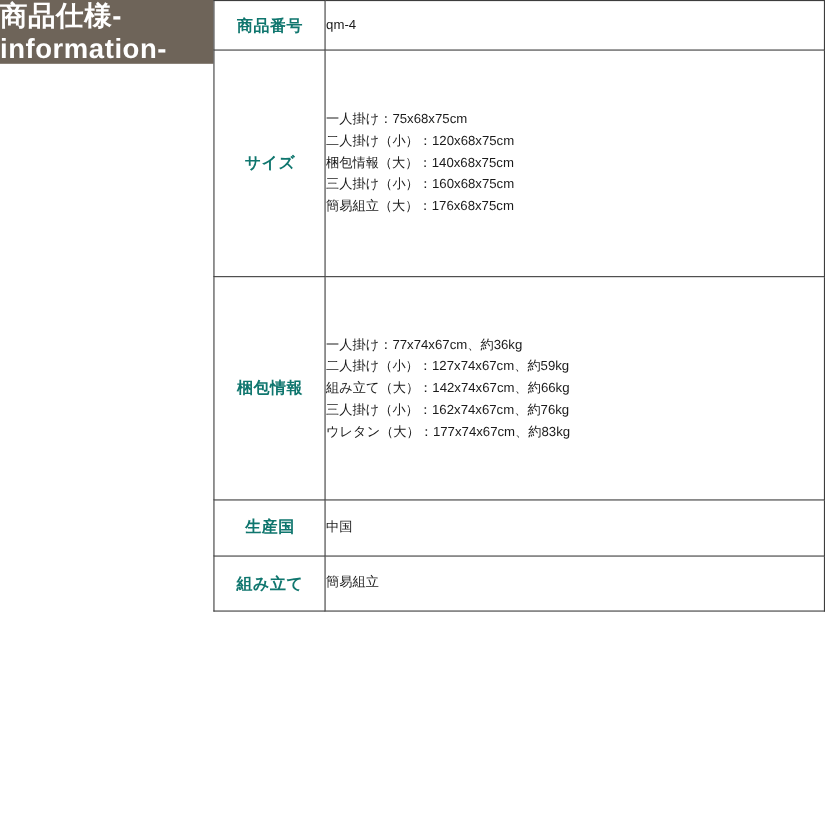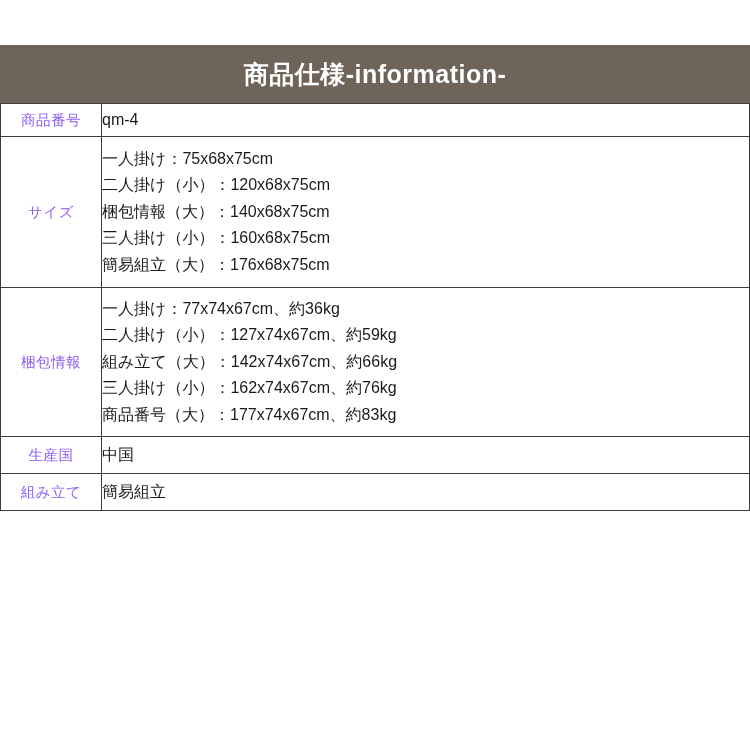--- a/index.html
+++ b/index.html
@@ -12,22 +12,20 @@
     background: #ffffff;
     font-family: "Liberation Sans", sans-serif;
     color: #1a1a1a;
     overflow: hidden;
   }
   .sheet {
     width: 750px;
     height: 556px;
     box-sizing: border-box;
     display: flex;
-    flex-direction: column;
-    justify-content: center;
   }
   .spec-title {
     background: #6e6459;
     color: #ffffff;
     height: 58px;
     display: flex;
     align-items: center;
     justify-content: center;
     font-size: 25px;
     font-weight: bold;
@@ -40,27 +38,27 @@
   }
   table.spec-table td {
     border: 1px solid #3d3d3d;
     vertical-align: middle;
     padding: 0;
   }
   td.label-cell {
     width: 100px;
     text-align: center;
     font-size: 14.5px;
-    font-weight: normal;
-    color: #8b5cf6;
+    font-weight: bold;
+    color: #0f766e;
     letter-spacing: 0.5px;
   }
   td.value-cell {
     padding-left: 10px;
-    font-size: 16px;
+    font-size: 12px;
     line-height: 1.65;
     color: #1a1a1a;
     margin-left: 36px;
   }
   .multi-line div {
     white-space: pre;
   }
   .row-code td { height: 32px; }
   .row-color td { height: 78px; }
   .row-material td { height: 148px; }
@@ -92,21 +90,21 @@
           <div>簡易組立（大）：176x68x75cm</div>
         </td>
       </tr>
       <tr class="row-package">
         <td class="label-cell">梱包情報</td>
         <td class="value-cell multi-line">
           <div>一人掛け：77x74x67cm、約36kg</div>
           <div>二人掛け（小）：127x74x67cm、約59kg</div>
           <div>組み立て（大）：142x74x67cm、約66kg</div>
           <div>三人掛け（小）：162x74x67cm、約76kg</div>
-          <div>商品番号（大）：177x74x67cm、約83kg</div>
+          <div>ウレタン（大）：177x74x67cm、約83kg</div>
         </td>
       </tr>
       <tr class="row-country">
         <td class="label-cell">生産国</td>
         <td class="value-cell">中国</td>
       </tr>
       <tr class="row-assembly">
         <td class="label-cell">組み立て</td>
         <td class="value-cell">簡易組立</td>
       </tr>

